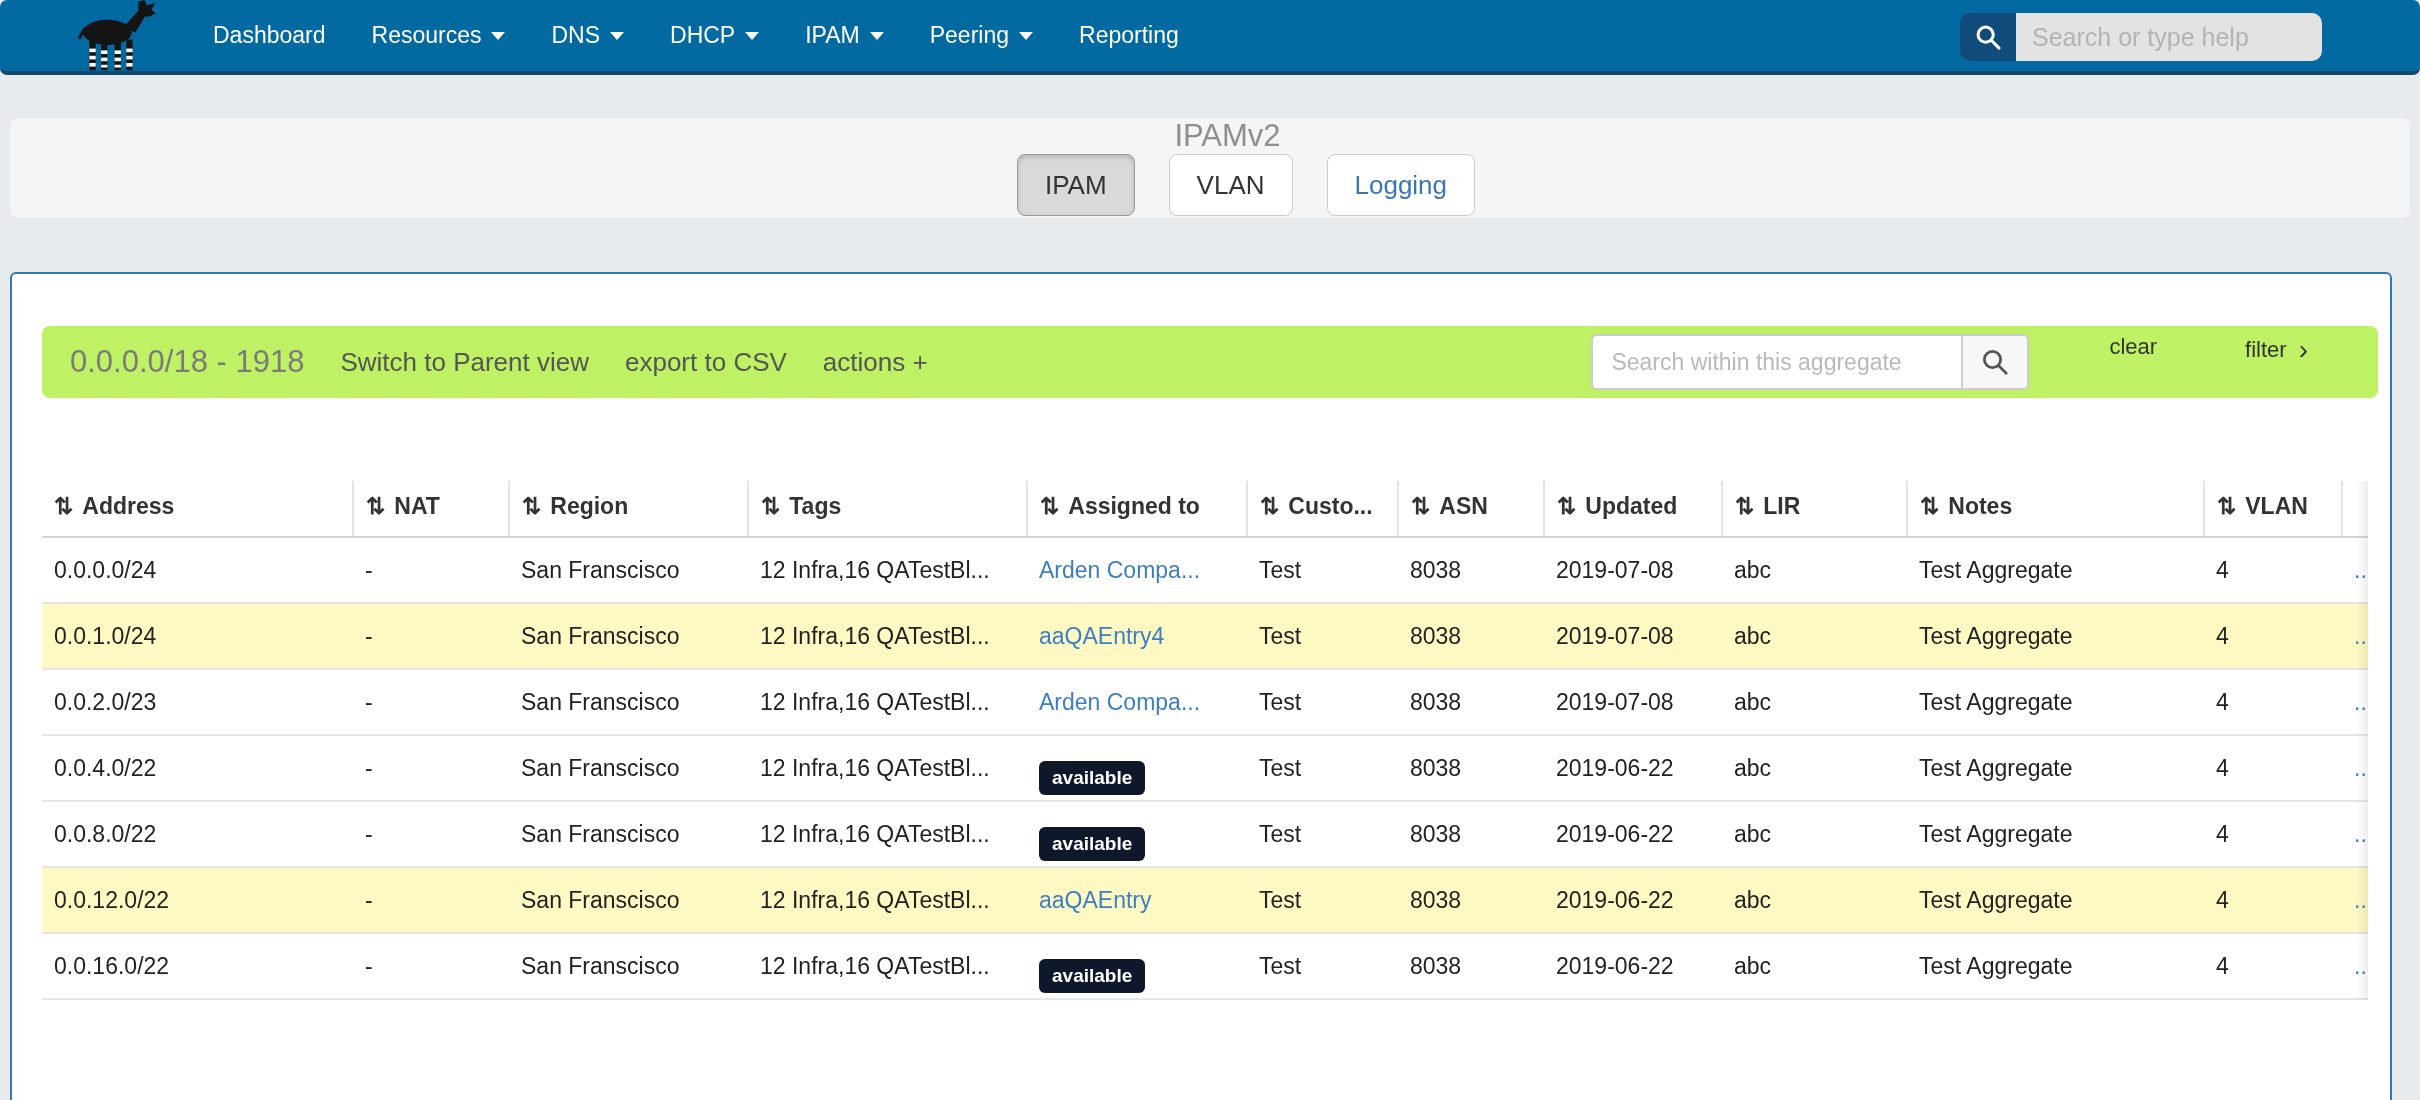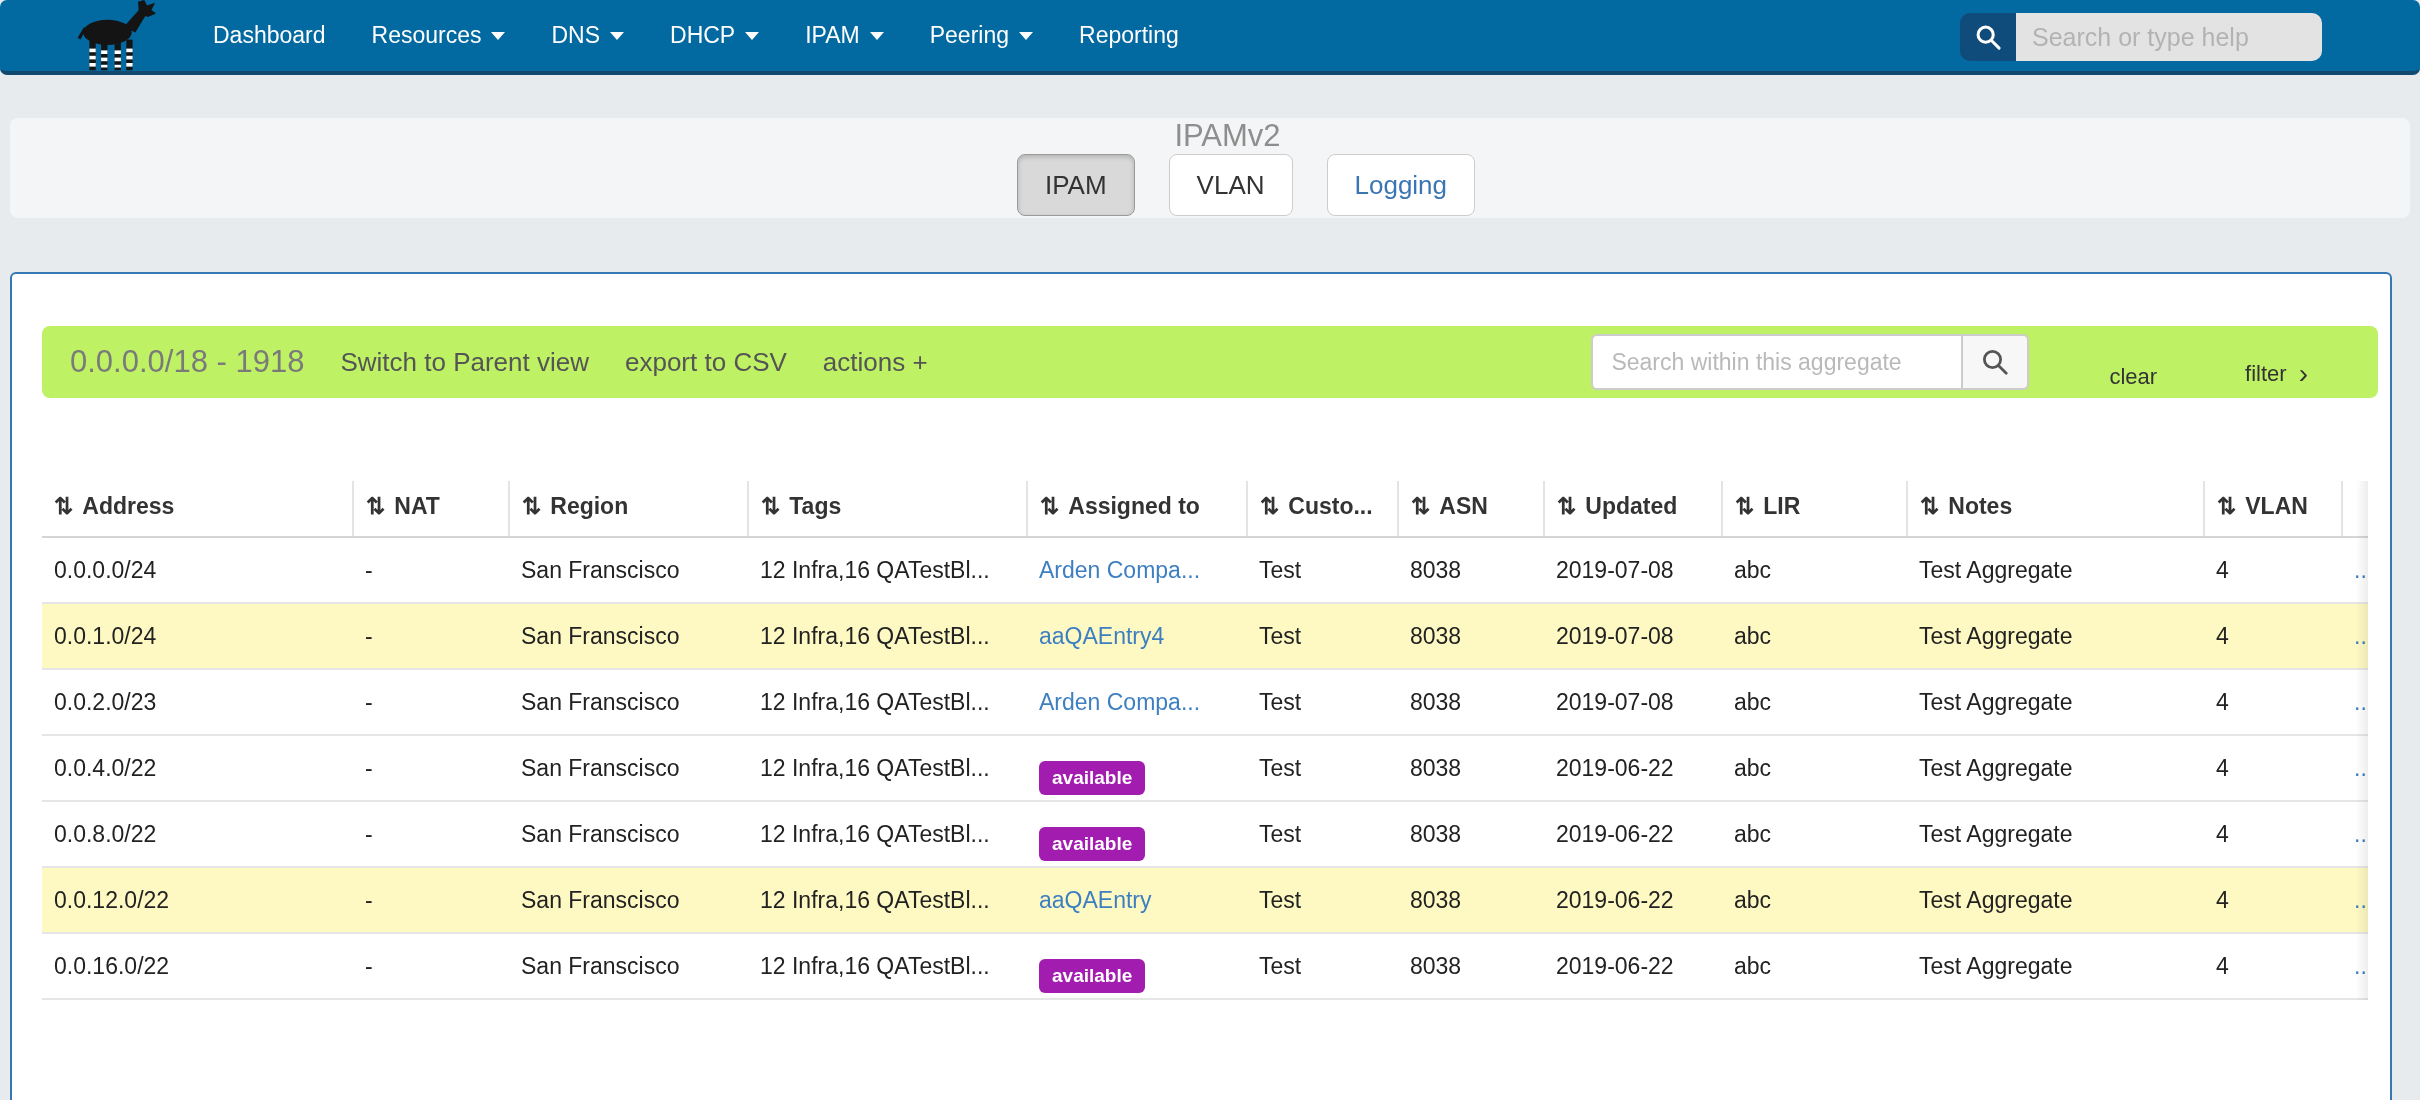--- a/index.html
+++ b/index.html
@@ -62,21 +62,21 @@
     border-radius: 3px 3px 0 0;
   }
   .panel-body { padding: 52px 0 0 30px; }
   
   .toolbar {
     height: 72px; width: 2336px; background: #bef264; border-radius: 8px;
     display: flex; align-items: center;
   }
   .agg-title { font-size: 31px; color: #7a7a7a; margin-left: 28px; white-space: nowrap; }
   .toolbar-link { font-size: 26px; color: #555; margin-left: 36px; cursor: pointer; white-space: nowrap; }
-  .toolbar-right { margin-left: auto; display: flex; align-items: flex-end; margin-right: 70px; padding-left: 40px; }
+  .toolbar-right { margin-left: auto; display: flex; align-items: flex-start; margin-right: 70px; padding-left: 40px; }
   .agg-search-input {
     width: 372px; height: 56px; border: 2px solid #ccc; border-radius: 6px 0 0 6px;
     background: #fff; font-size: 23px; padding: 0 18px; color: #444; outline: none;
     font-family: "Liberation Sans", sans-serif;
   }
   .agg-search-input::placeholder { color: #b9b9b9; }
   .agg-search-btn {
     width: 66px; height: 56px; border: 2px solid #ccc; border-left: none;
     border-radius: 0 6px 6px 0; background: #f7f7f7; cursor: pointer;
     display: flex; align-items: center; justify-content: center;
@@ -104,21 +104,21 @@
   .sort-icon { margin-right: 9px; color: #333; font-weight: bold; }
   td {
     font-size: 23px; color: #222; padding: 0 0 0 12px; height: 66px;
     border-top: 2px solid #e6e6e6; white-space: nowrap; overflow: hidden;
   }
   tbody tr:first-child td { border-top: none; }
   tbody tr:last-child td { border-bottom: 2px solid #e6e6e6; }
   tr.hl td { background: #fef9c3; }
   .cell-link { color: #3d7fc1; cursor: pointer; text-decoration: none; }
   .badge {
-    background: #a21caf; color: #fff; font-size: 19px; font-weight: bold;
+    background: #0f172a; color: #fff; font-size: 19px; font-weight: bold;
     padding: 6px 13px; border-radius: 6px; display: inline-block; margin-top: 20px;
   }
 </style>
 </head>
 <body>
 
 <div class="navbar">
   <svg class="logo" viewBox="0 0 120 80">
     <g fill="#141414">
       <ellipse cx="56" cy="36" rx="27" ry="14"></ellipse>

